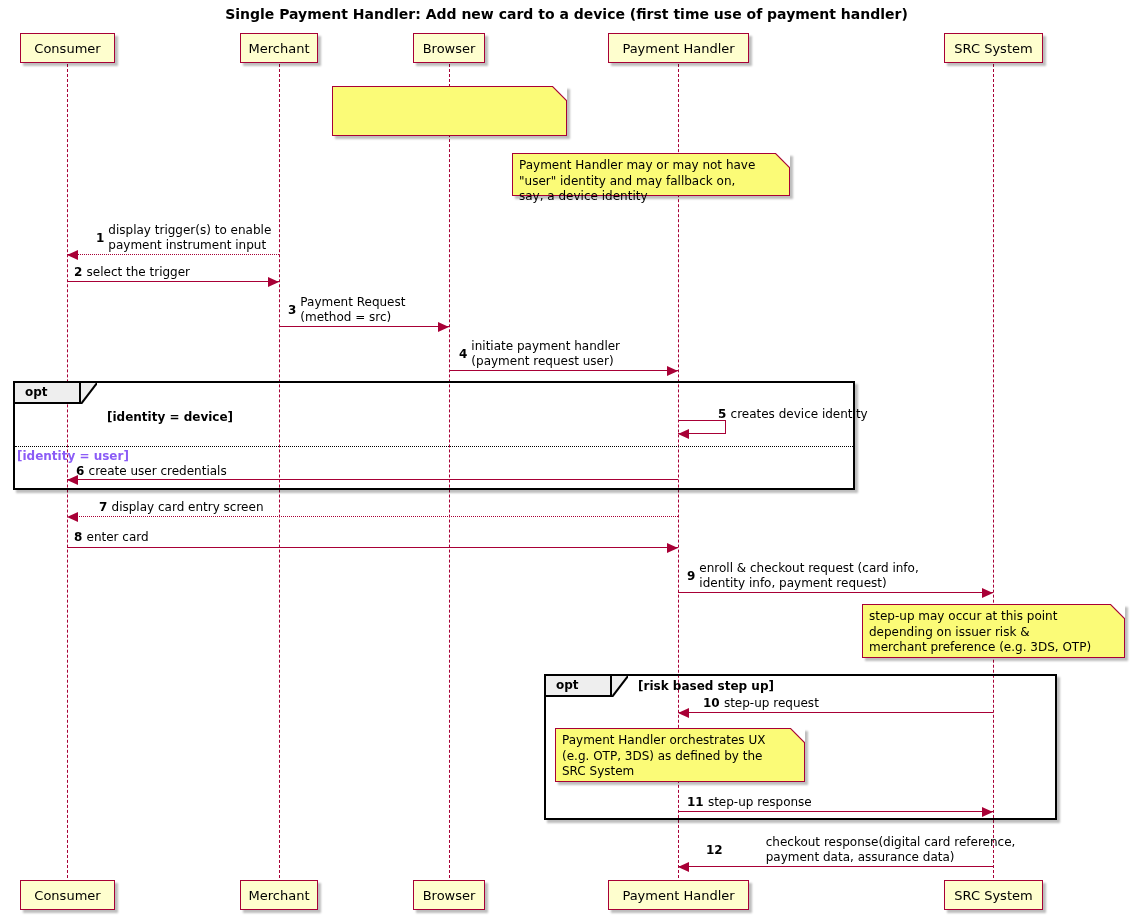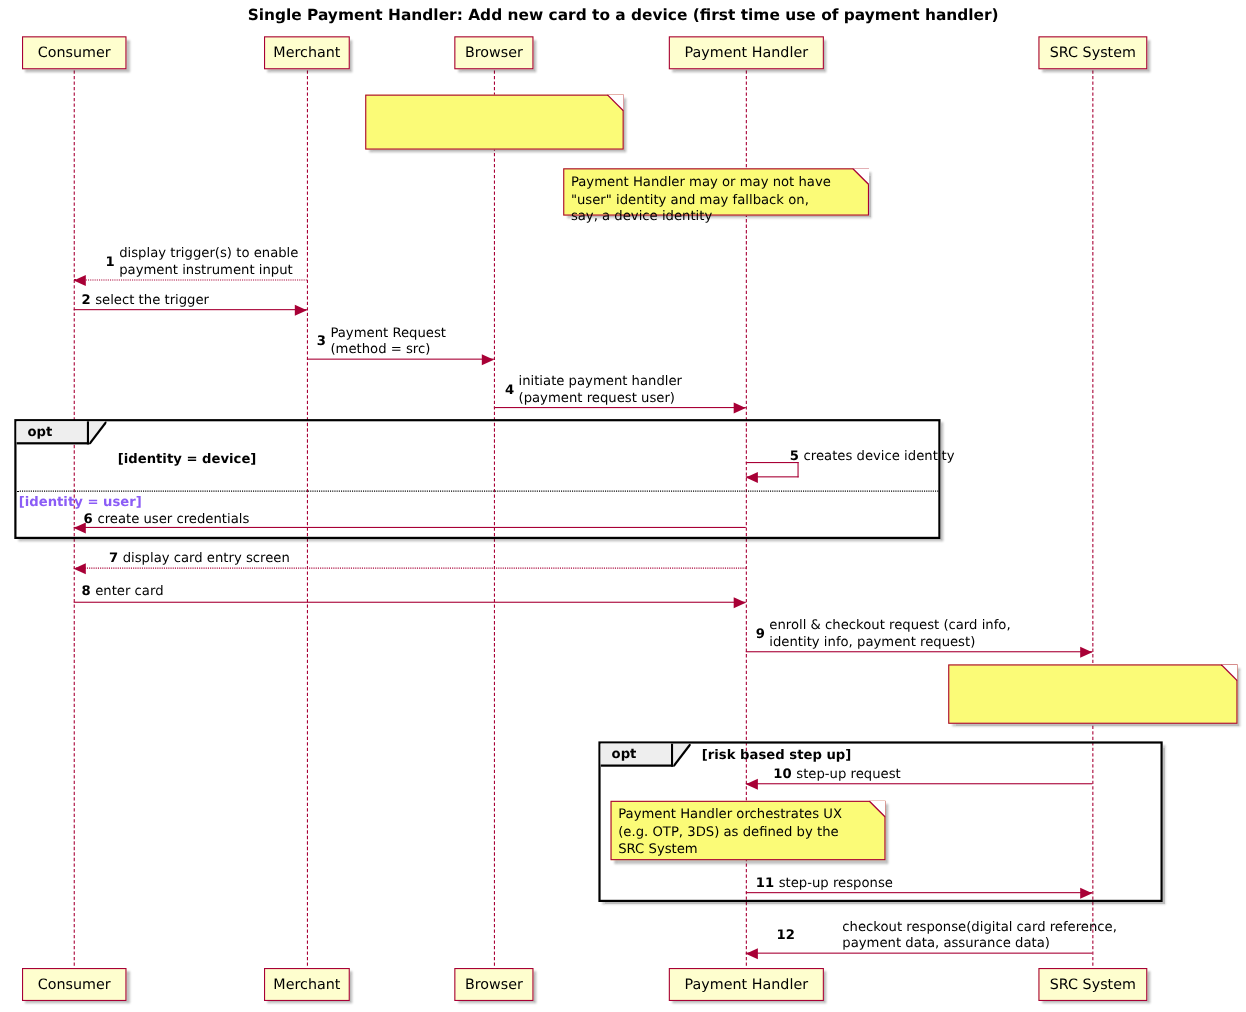--- a/index.html
+++ b/index.html
@@ -267,21 +267,23 @@
             <line x1="0" y1="0" x2="0" y2="0" stroke="#A80036" stroke-width="1.2"></line>
           </svg></div></div>
       <div class="note" style="left: 512px; top: 153px; width: 278px; height: 43px;"><span>Payment Handler may or may not have
 "user" identity and may fallback on,
 say, a device identity</span><div class="dogear-line"><svg width="15" height="15" viewBox="0 0 15 15">
             <polygon points="0,0 15,0 15,15" fill="#FFFFFF"></polygon>
             <polyline points="0,0 0,0" fill="none"></polyline>
             <line x1="0" y1="0" x2="15" y2="15" stroke="#A80036" stroke-width="1.2"></line>
             <line x1="0" y1="0" x2="0" y2="0" stroke="#A80036" stroke-width="1.2"></line>
           </svg></div></div>
-      <div class="note" style="left: 862px; top: 604px; width: 263px; height: 54px;"><div class="dogear-line"><svg width="15" height="15" viewBox="0 0 15 15">
+      <div class="note" style="left: 862px; top: 604px; width: 263px; height: 54px;"><span>step-up may occur at this point
+depending on issuer risk &amp;
+merchant preference (e.g. 3DS, OTP)</span><div class="dogear-line"><svg width="15" height="15" viewBox="0 0 15 15">
             <polygon points="0,0 15,0 15,15" fill="#FFFFFF"></polygon>
             <polyline points="0,0 0,0" fill="none"></polyline>
             <line x1="0" y1="0" x2="15" y2="15" stroke="#A80036" stroke-width="1.2"></line>
             <line x1="0" y1="0" x2="0" y2="0" stroke="#A80036" stroke-width="1.2"></line>
           </svg></div></div>
       <div class="note" style="left: 555px; top: 728px; width: 250px; height: 54px;"><span>Payment Handler orchestrates UX
 (e.g. OTP, 3DS) as defined by the
 SRC System</span><div class="dogear-line"><svg width="15" height="15" viewBox="0 0 15 15">
             <polygon points="0,0 15,0 15,15" fill="#FFFFFF"></polygon>
             <polyline points="0,0 0,0" fill="none"></polyline>

